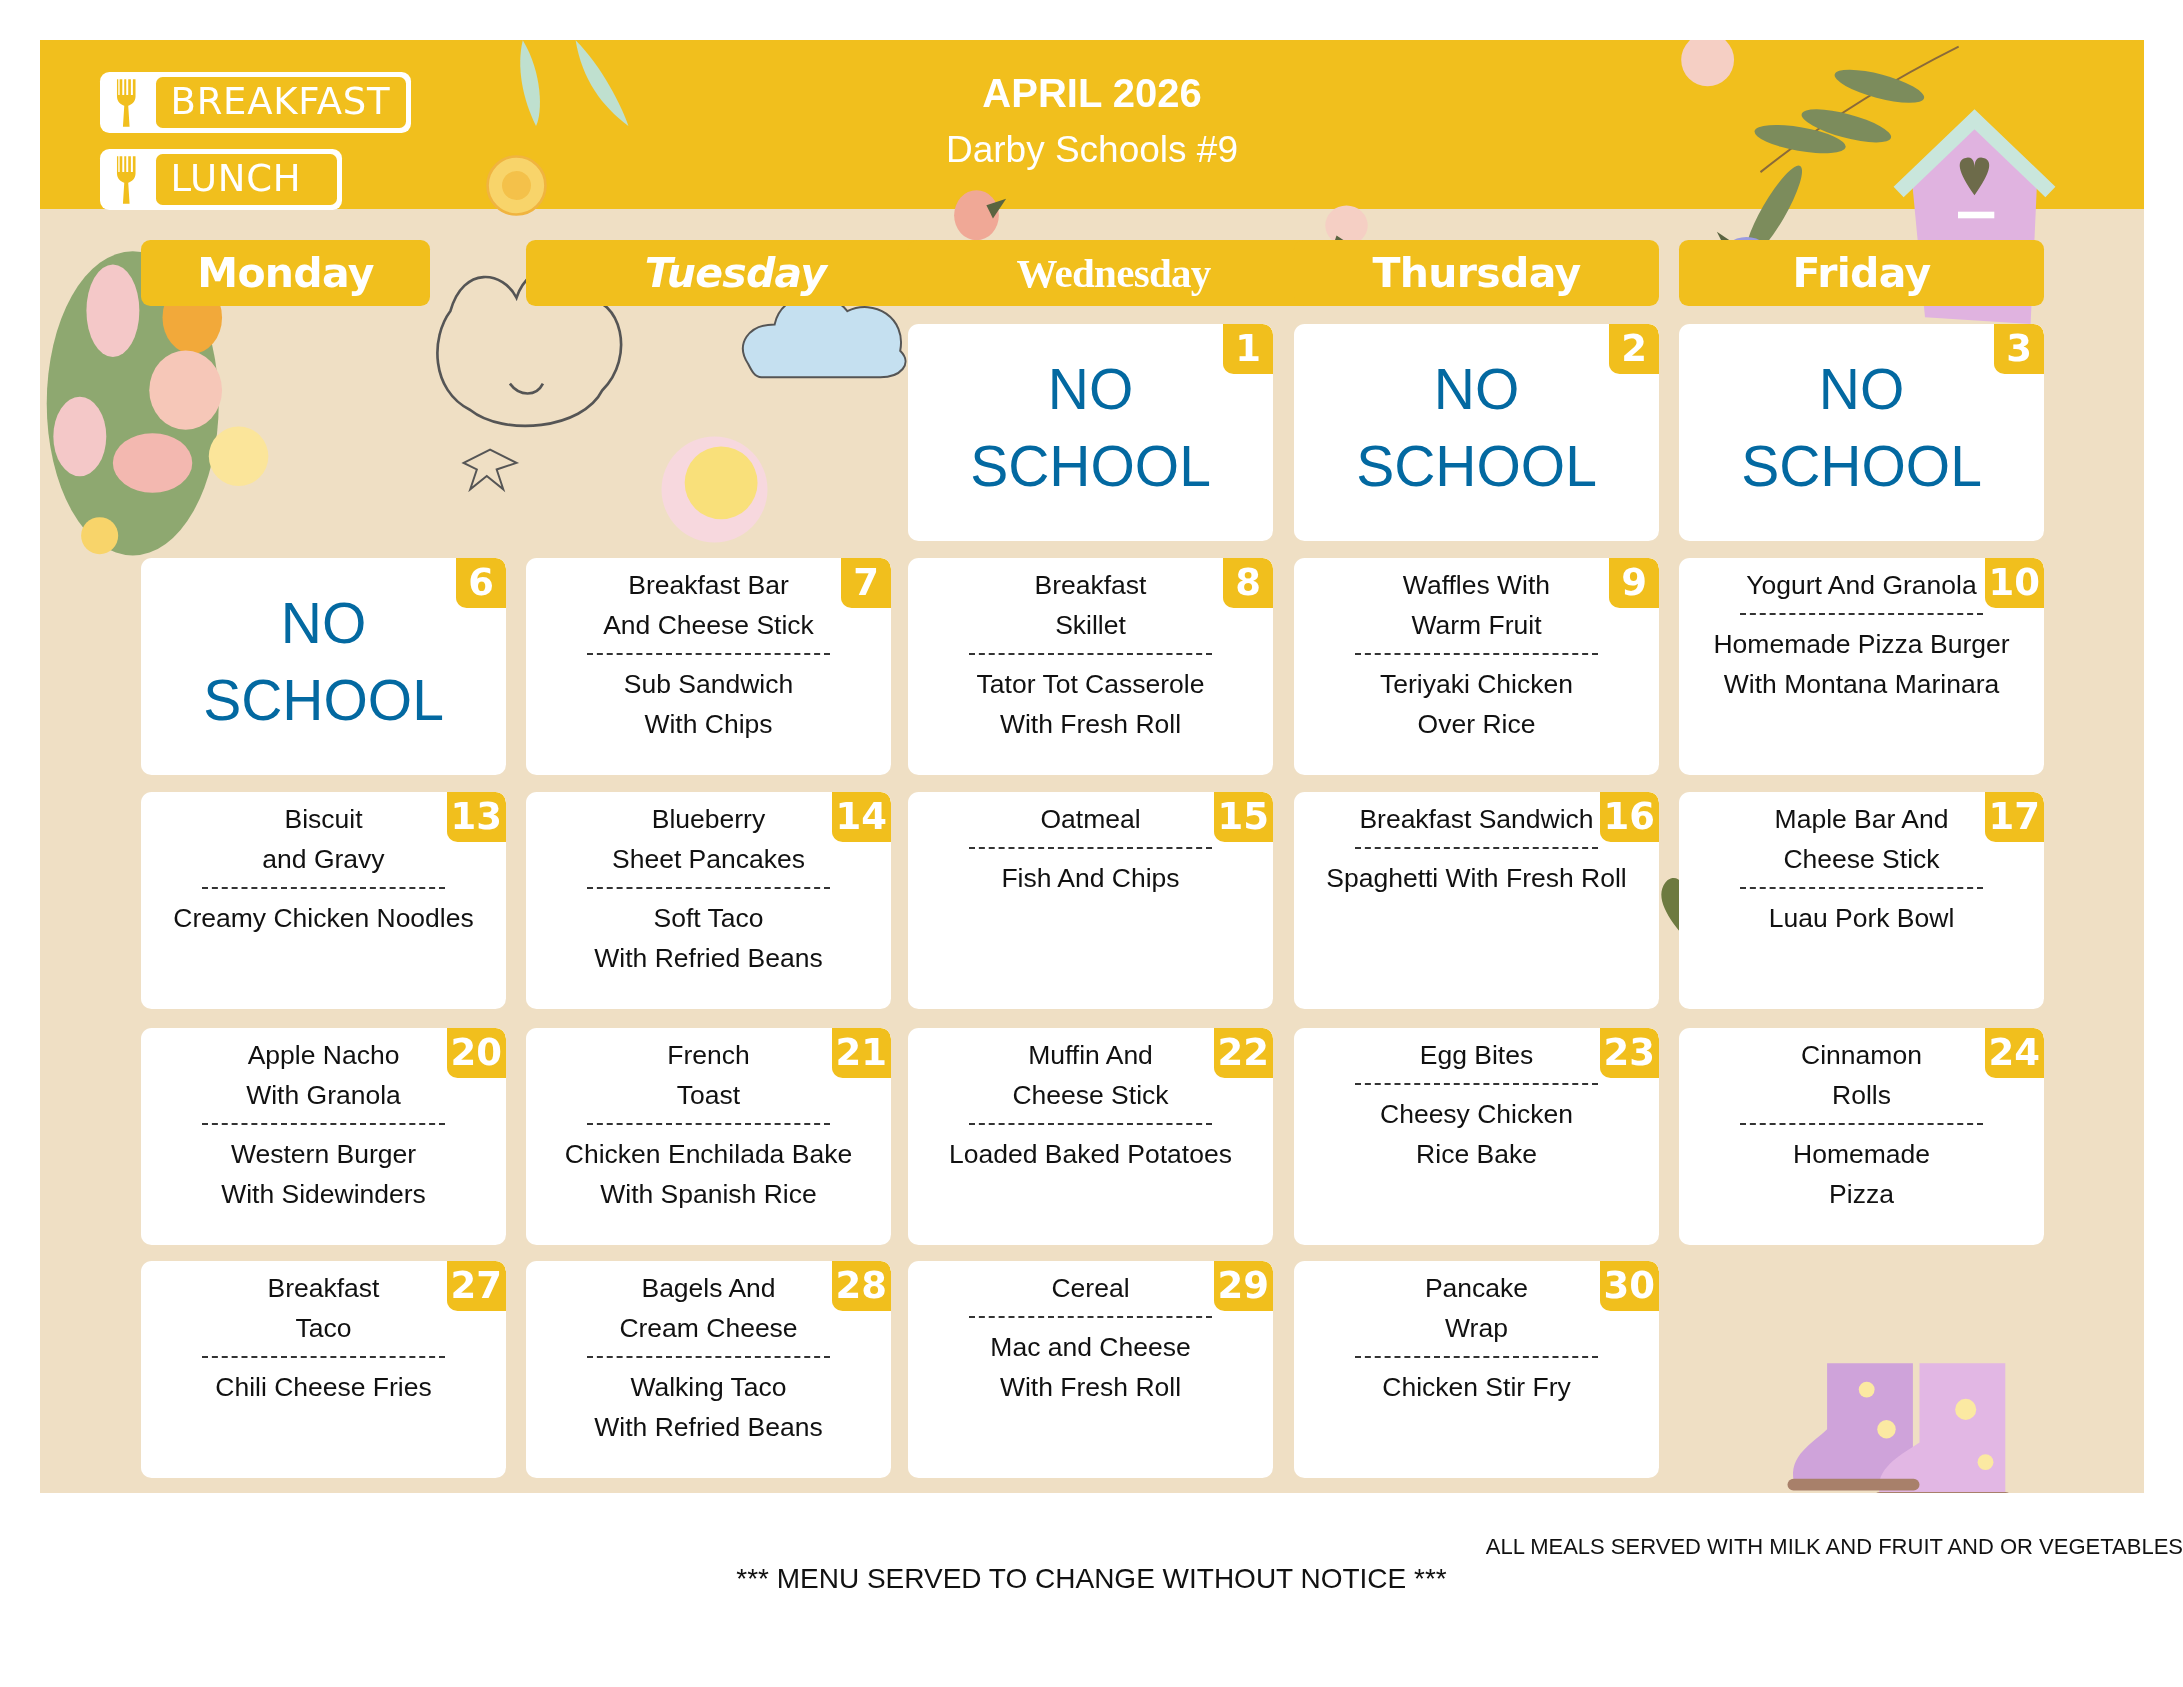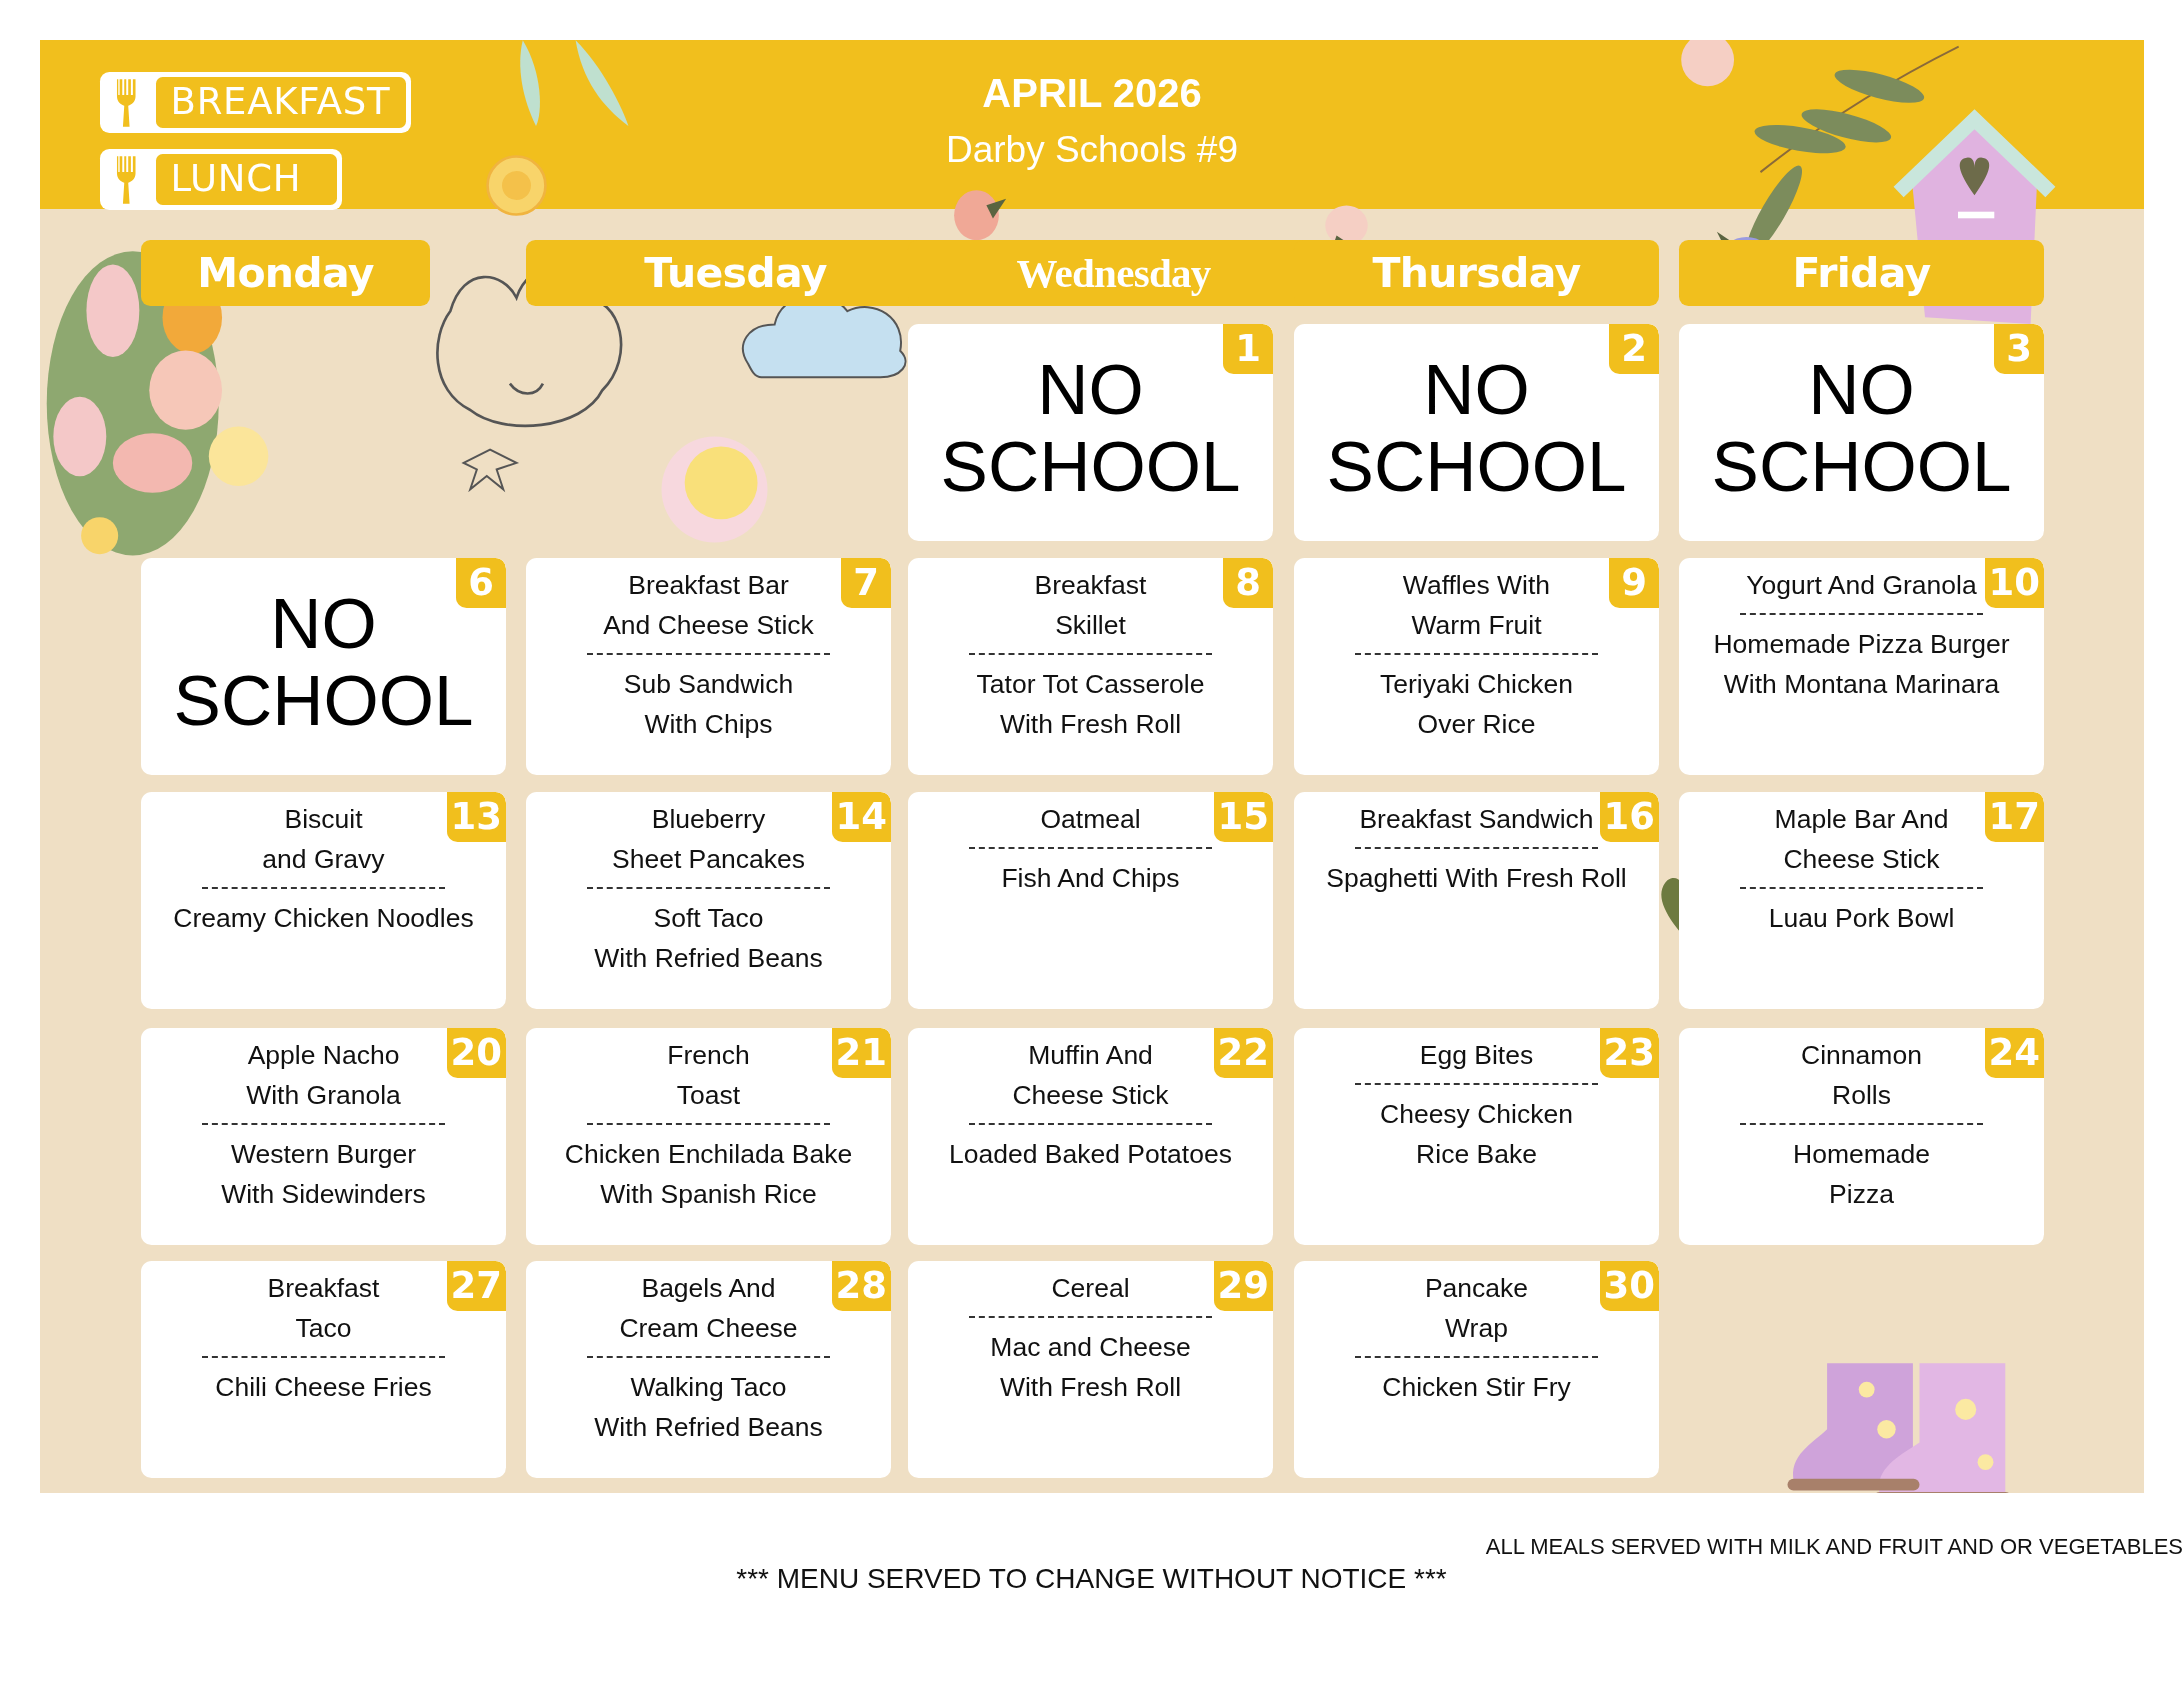--- a/index.html
+++ b/index.html
@@ -23,21 +23,21 @@
   .subtitle { position:absolute; left:0; width:2104px; top:89px; text-align:center; color:#fff; font-size:37px; line-height:42px; }
 
   
   .dayhdr { position:absolute; top:200px; height:66px; background:#f1bf1d; border-radius:9.3px; color:#fff; font-size:41px; font-weight:bold;
     text-align:center; line-height:66px; font-family:"DejaVu Sans", sans-serif; letter-spacing:-0.7px; }
 
   
   .cell { position:absolute; background:#fff; border-radius:10.6px; overflow:hidden; text-align:center; color:#111; font-size:26.5px; line-height:40px; }
   .badge { position:absolute; right:0; top:0; height:50px; min-width:50px; padding:0 4px; box-sizing:border-box; background:#f1bf1d; color:#fff;
     font-weight:bold; font-size:37px; line-height:50px; border-radius:0 10.6px 0 10.6px; text-align:center; font-family:"DejaVu Sans", sans-serif; }
-  .noschool { color:#000000; font-size:71px; line-height:77px; margin-top:26.5px; }
+  .noschool { color:#0369a1; font-size:57px; line-height:77px; margin-top:26.5px; }
   .meal { padding:6.6px 13.2px 0 13.2px; }
   .divider { border-top:2px dashed #333; margin:8px auto 9.3px auto; width:72%; height:0; }
   .cell .line { display:block; }
 
   .footer1 { position:absolute; left:0; width:2183px; top:1534px; text-align:right; font-size:22px; color:#111; }
   .footer2 { position:absolute; left:0; width:2183px; top:1563px; text-align:center; font-size:28px; color:#111; }
 
   
   .deco { position:absolute; }
 </style>
@@ -130,21 +130,21 @@
         </svg>
       <div class="inner">LUNCH</div>
     </div>
   </div>
 
   <div class="title">APRIL 2026</div>
   <div class="subtitle">Darby Schools #9</div>
 
   <div id="grid">
       <div class="dayhdr" style="left: 101px; width: 289px;">Monday</div>
-      <div class="dayhdr" style="left: 486px; width: 419px;">Tuesday</div>
+      <div class="dayhdr" style="left: 486px; width: 419px; font-style: italic;">Tuesday</div>
       <div class="dayhdr" style="left: 868px; width: 411px; font-family: Liberation Serif, serif;">Wednesday</div>
       <div class="dayhdr" style="left: 1254px; width: 365px;">Thursday</div>
       <div class="dayhdr" style="left: 1639px; width: 365px;">Friday</div>
       <div class="cell" style="left: 868px; top: 284px; width: 365px; height: 217px;">
         <div class="badge">1</div>
         <div class="noschool">
           <span class="line">NO</span>
           <span class="line">SCHOOL</span>
         </div>
       </div>

